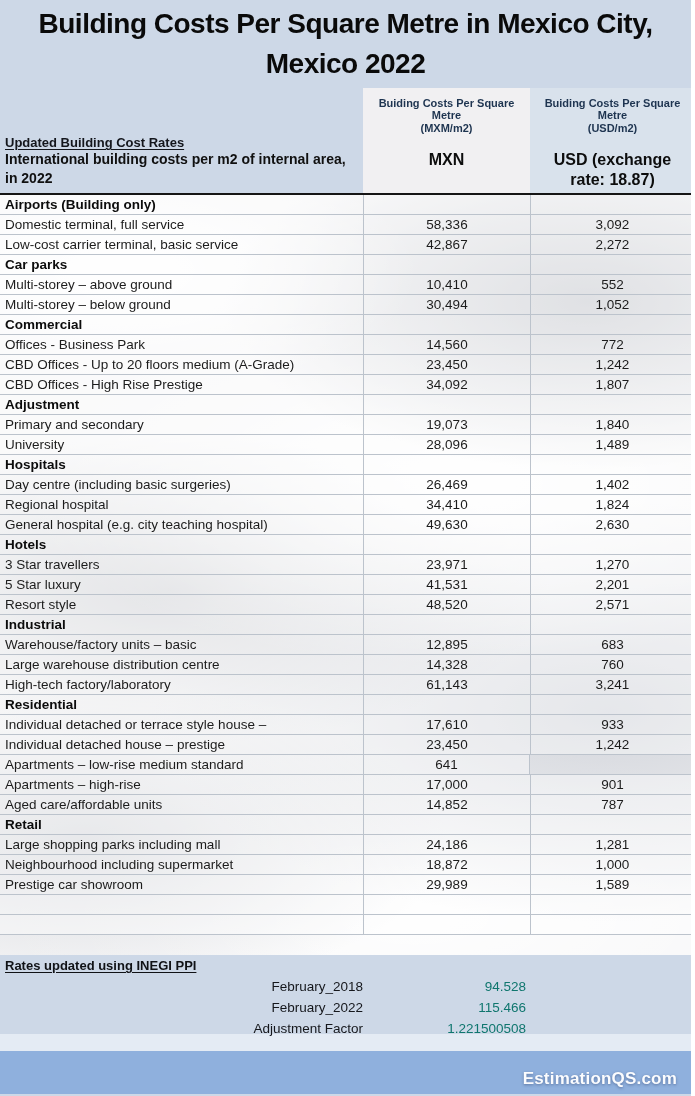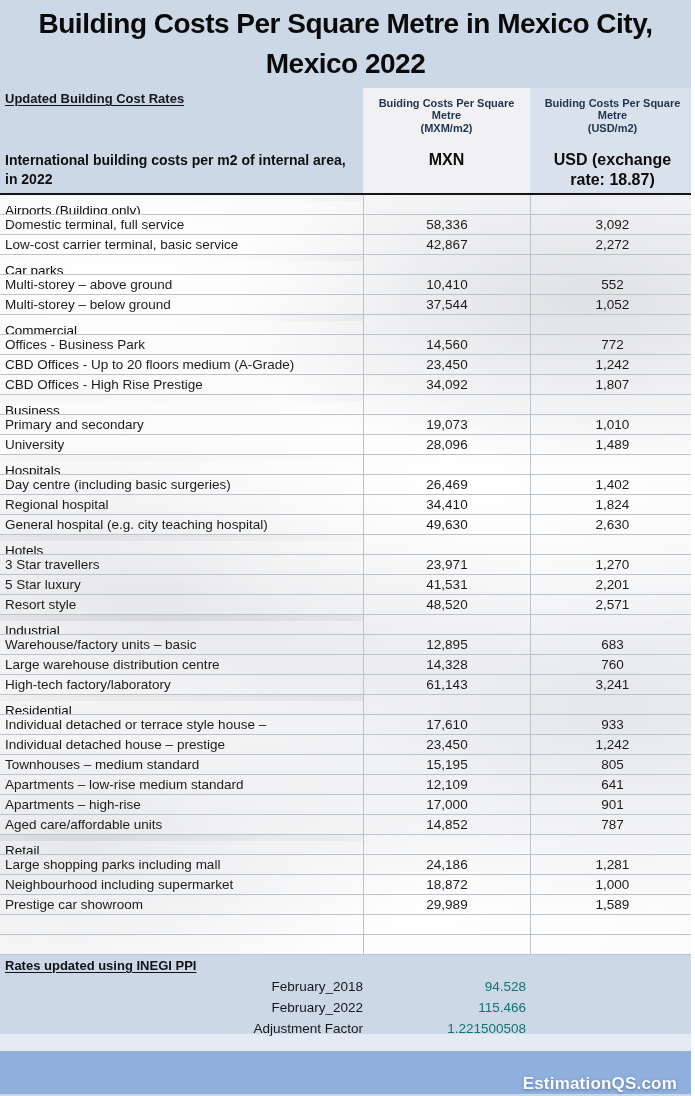--- a/index.html
+++ b/index.html
@@ -10,21 +10,21 @@
   *{box-sizing:border-box;margin:0;padding:0;}
   body{font-family:"Liberation Sans",sans-serif;background:#fff;}
   .sheet{width:691px;height:1096px;background:var(--page-bg);overflow:hidden;position:relative;}
 
   
   .title{height:88px;display:flex;flex-direction:column;justify-content:center;text-align:center;}
   .title .line{font-size:28px;font-weight:bold;color:#0a0a0a;line-height:40px;letter-spacing:-.5px;}
 
   
   .hband{height:107px;display:grid;grid-template-columns:363px 167px 165px;border-bottom:2px solid var(--blackline);}
-  .hdesc{display:flex;flex-direction:column;justify-content:space-between;padding:3px 6px 4px 5px;}
+  .hdesc{display:flex;flex-direction:column;padding:3px 6px 4px 5px;margin-top:44px;}
   .updated{font-size:13px;font-weight:bold;color:#14161c;text-decoration:underline;text-underline-offset:2px;}
   .intl{font-size:14px;font-weight:bold;color:#101010;line-height:19px;max-width:350px;}
   .hcol{display:flex;flex-direction:column;align-items:center;text-align:center;padding-top:9px;}
   .hcol.mxn{background:var(--mxn-bg);}
   .hcol.usd{background:var(--usd-bg);}
   .colhead{font-size:11px;font-weight:bold;color:var(--navy);line-height:12px;padding:0 0;}
   .colsub{font-size:11px;font-weight:bold;color:var(--navy);line-height:14px;}
   .unit{font-size:16px;font-weight:bold;color:#0d0d0d;line-height:20px;margin-top:15px;padding:0 10px;}
 
   
@@ -36,31 +36,31 @@
       radial-gradient(ellipse 540px 220px at 25% 52%, rgba(172,175,182,.5), rgba(172,175,182,0) 70%),
       radial-gradient(ellipse 650px 300px at 88% 68%, rgba(205,208,215,.85), rgba(205,208,215,0) 70%),
       radial-gradient(ellipse 520px 220px at 12% 85%, rgba(188,191,198,.55), rgba(188,191,198,0) 70%),
       radial-gradient(ellipse 700px 260px at 60% 95%, rgba(255,255,255,.85), rgba(255,255,255,0) 70%);
   }
   .trow{display:grid;grid-template-columns:363px 167px 165px;height:20px;border-bottom:1px solid var(--grid);}
   .trow .c{background:rgba(255,255,255,.42);font-size:13.5px;color:#1c1c1c;line-height:19px;overflow:hidden;white-space:nowrap;}
   .trow .label{padding-left:5px;}
   .trow .num{border-left:1px solid var(--grid);text-align:center;}
   .trow .num:last-child{border-right:1px solid var(--grid);}
-  .trow.section .label{font-weight:normal;color:#0c0c0c;margin-top:6px;}
+  .trow.section .label{font-weight:bold;color:#0c0c0c;}
 
   
   .rates{height:79px;padding-top:3px;}
   .rates-title{font-size:13px;font-weight:bold;color:#101216;text-decoration:underline;text-underline-offset:2px;padding-left:5px;margin-bottom:4px;}
   .rrow{display:grid;grid-template-columns:363px 165px;height:21px;}
   .rrow .rl{text-align:right;font-size:13.5px;color:#15171c;line-height:20px;}
   .rrow .rv{text-align:right;font-size:13.5px;color:#0f766e;line-height:20px;padding-right:2px;}
 
   .strip{height:17px;background:var(--strip);}
-  .footer{height:43px;background:var(--footer);display:flex;justify-content:flex-end;align-items:flex-end;padding:12px 14px 0 0;}
+  .footer{height:43px;background:var(--footer);display:flex;justify-content:flex-end;align-items:center;padding:12px 14px 0 0;}
   .brand{font-size:17px;font-weight:bold;color:#fbfcfe;text-shadow:0 1px 3px rgba(82,106,152,.9);letter-spacing:.2px;}
 </style>
 </head>
 <body>
 
 <div class="sheet">
 
   <div class="title">
     <div class="line">Building Costs Per Square Metre in Mexico City,</div>
     <div class="line">Mexico 2022</div>
@@ -104,21 +104,21 @@
         <div class="c num"></div>
         <div class="c num"></div>
       </div>
       <div class="trow item">
         <div class="c label">Multi-storey – above ground</div>
         <div class="c num">10,410</div>
         <div class="c num">552</div>
       </div>
       <div class="trow item">
         <div class="c label">Multi-storey – below ground</div>
-        <div class="c num">37,544</div>
+        <div class="c num">30,494</div>
         <div class="c num">1,052</div>
       </div>
       <div class="trow section">
         <div class="c label">Commercial</div>
         <div class="c num"></div>
         <div class="c num"></div>
       </div>
       <div class="trow item">
         <div class="c label">Offices - Business Park</div>
         <div class="c num">14,560</div>
@@ -128,28 +128,28 @@
         <div class="c label">CBD Offices - Up to 20 floors medium (A-Grade)</div>
         <div class="c num">23,450</div>
         <div class="c num">1,242</div>
       </div>
       <div class="trow item">
         <div class="c label">CBD Offices - High Rise Prestige</div>
         <div class="c num">34,092</div>
         <div class="c num">1,807</div>
       </div>
       <div class="trow section">
-        <div class="c label">Business</div>
+        <div class="c label">Adjustment</div>
         <div class="c num"></div>
         <div class="c num"></div>
       </div>
       <div class="trow item">
         <div class="c label">Primary and secondary</div>
         <div class="c num">19,073</div>
-        <div class="c num">1,010</div>
+        <div class="c num">1,840</div>
       </div>
       <div class="trow item">
         <div class="c label">University</div>
         <div class="c num">28,096</div>
         <div class="c num">1,489</div>
       </div>
       <div class="trow section">
         <div class="c label">Hospitals</div>
         <div class="c num"></div>
         <div class="c num"></div>
@@ -218,27 +218,21 @@
         <div class="c label">Individual detached or terrace style house –</div>
         <div class="c num">17,610</div>
         <div class="c num">933</div>
       </div>
       <div class="trow item">
         <div class="c label">Individual detached house – prestige</div>
         <div class="c num">23,450</div>
         <div class="c num">1,242</div>
       </div>
       <div class="trow item">
-        <div class="c label">Townhouses – medium standard</div>
-        <div class="c num">15,195</div>
-        <div class="c num">805</div>
-      </div>
-      <div class="trow item">
         <div class="c label">Apartments – low-rise medium standard</div>
-        <div class="c num">12,109</div>
         <div class="c num">641</div>
       </div>
       <div class="trow item">
         <div class="c label">Apartments – high-rise</div>
         <div class="c num">17,000</div>
         <div class="c num">901</div>
       </div>
       <div class="trow item">
         <div class="c label">Aged care/affordable units</div>
         <div class="c num">14,852</div>

